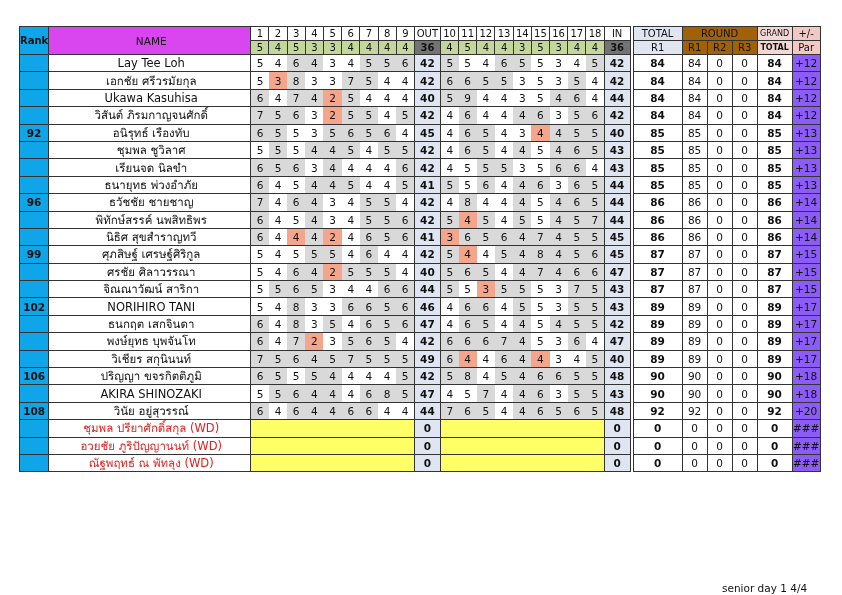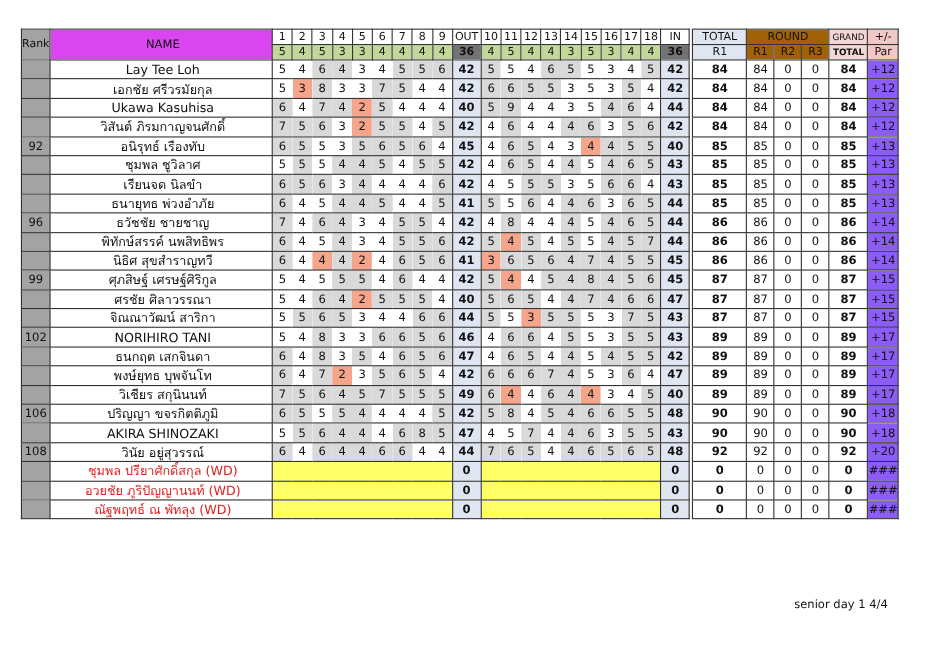--- a/index.html
+++ b/index.html
@@ -2,21 +2,21 @@
 <html><head>
 <meta charset="utf-8">
 <style>
   html, body { margin:0; padding:0; background:#ffffff; }
   body { width:842px; height:595px; position:relative; overflow:hidden;
          font-family:"DejaVu Sans", "Liberation Sans", sans-serif; color:#111; }
   #board { position:absolute; left:19px; top:26px; border-collapse:collapse; table-layout:fixed; }
   #board td { border:1px solid #333; padding:0; text-align:center; vertical-align:middle;
               font-size:10.5px; height:16.4px; line-height:14px; white-space:nowrap; overflow:hidden; }
   #board tr.hdr td { height:13px; font-size:10px; line-height:12px; }
-  .c-rank { width:25px; background:#a3a3a3; font-size:10px; }
+  .c-rank { width:25px; background:#0ea5e9; font-size:10px;font-weight:bold; }
   .c-name { width:198px; text-align:right; padding-left:3px !important; font-size:11.5px !important; }
   .c-h { width:17.2px; }
   .c-sum { width:25px; background:#dfe5f1; font-weight:bold; }
   .c-gap { width:2px; border-top:none !important; border-bottom:none !important; background:#fff; }
   .c-tot { width:48px; font-weight:bold; }
   .c-r { width:24px; }
   .c-gt { width:34px; font-weight:bold; }
   .c-pm { width:27px; background:#8b5cf6; }
   .hole-num { background:#fff; font-weight:normal; }
   .par { background:#c4d79b; }
@@ -27,21 +27,21 @@
   .hdr-grand { background:#f2d7d5; font-size:8px !important; }
   .hdr-pm { background:#f2c8c4; }
   .s-over { background:#d9d9d9; }
   .s-even { background:#ffffff; }
   .s-under { background:#f4a58c; }
   .wd-fill { background:#ffff66; }
   .wd-name { color:#e02020; }
   .hole-cell { border-left:none !important; border-right:none !important; }
   .hole-first { border-left:1px solid #333 !important; }
   .hole-last { border-right:1px solid #333 !important; }
-  #footer { position:absolute; left:722px; top:544px; font-size:10.5px; }
+  #footer { position:absolute; left:722px; top:582px; font-size:10.5px; }
 </style>
 </head>
 <body>
 
 <table id="board">
   <tbody id="board-body">
     <tr class="hdr">
       <td class="c-rank" rowspan="2">Rank</td>
       <td class="c-name hdr-name" rowspan="2" style="text-align:center !important;">NAME</td>
 

